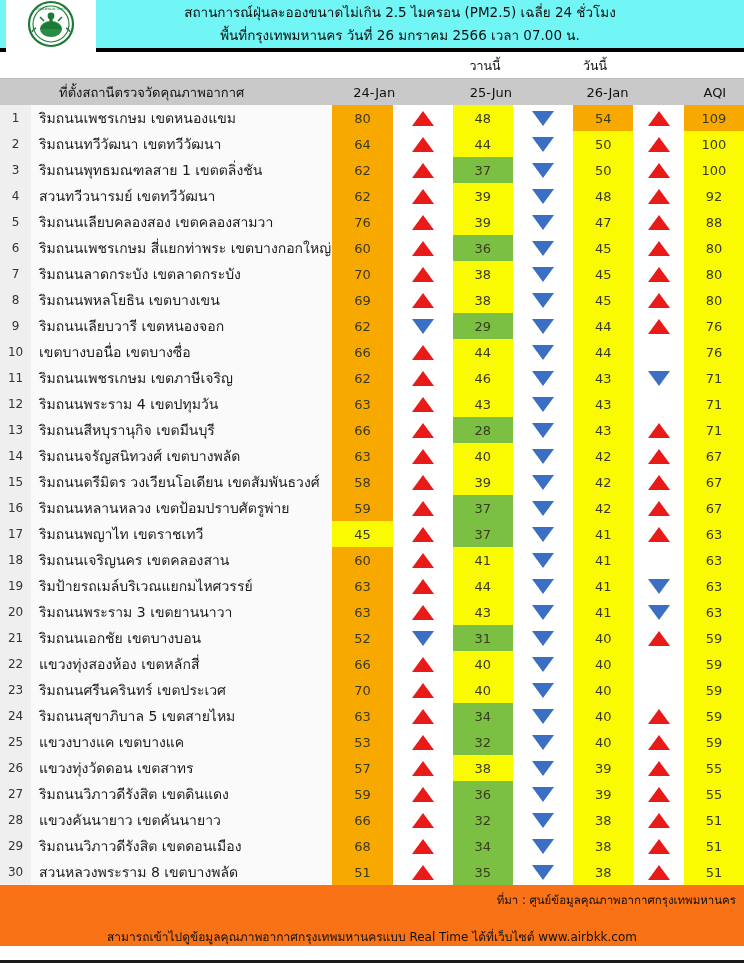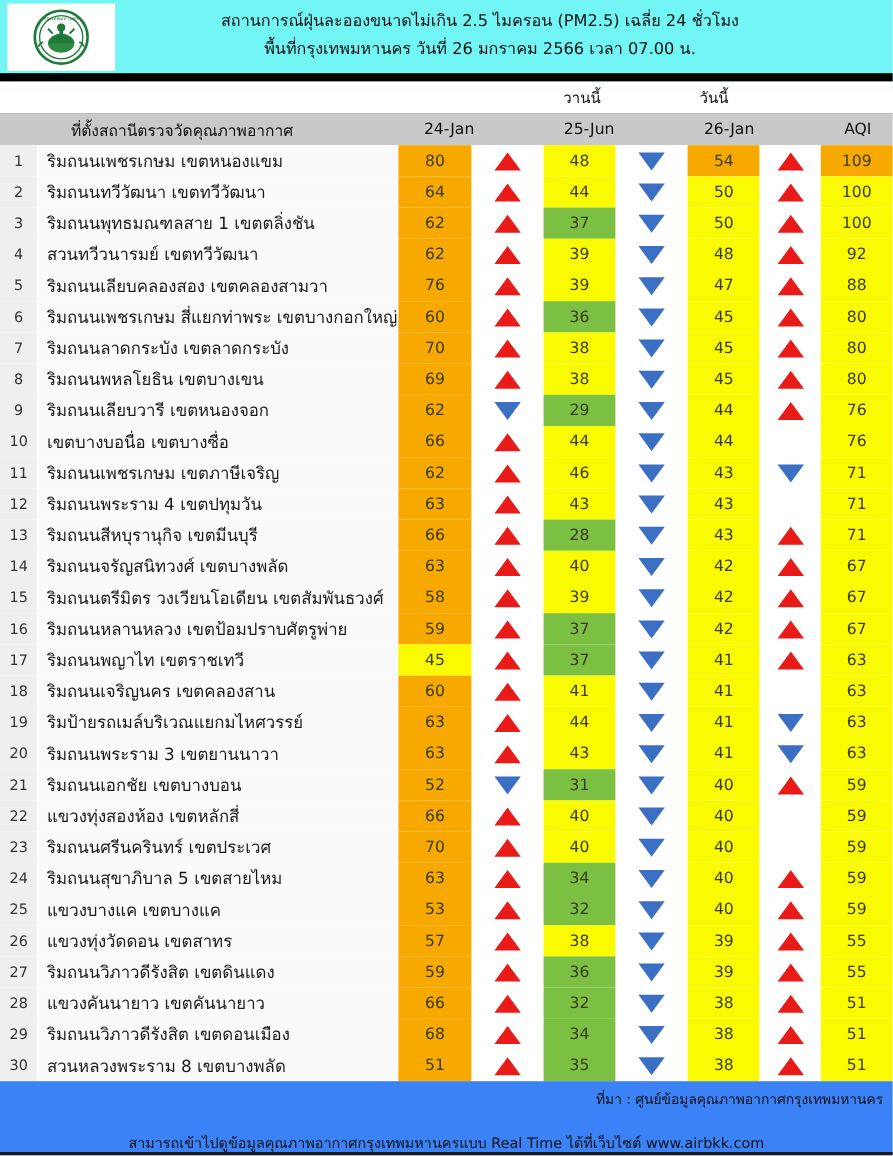--- a/index.html
+++ b/index.html
@@ -12,23 +12,23 @@
   }
   #page {
     position: relative;
     width: 744px; height: 963px;
     background: #ffffff;
   }
 
   
   .header {
     position: relative;
-    height: 68px;
+    height: 52px;
     background: #72F5F5;
-    border-bottom: 7px solid #000000;
+    border-bottom: 4px solid #000000;
     display: flex;
     align-items: center;
   }
   .logo-box {
     width: 90px; height: 56px;
     margin-left: 6px;
     background: #ffffff;
     display: flex; align-items: center; justify-content: center;
     flex: 0 0 auto;
   }
@@ -124,21 +124,21 @@
   .arw-down {
     border-left: 11px solid transparent;
     border-right: 11px solid transparent;
     border-top: 15px solid #3B6FC4;
   }
 
   
   .footer {
     position: relative;
     padding-top: 6px;
-    background: #3b82f6;
+    background: #f97316;
   }
   .foot-source {
     text-align: right;
     padding-right: 8px;
     font-size: 11.5px;
     color: #111;
   }
   .foot-note {
     text-align: center;
     font-size: 12px;

